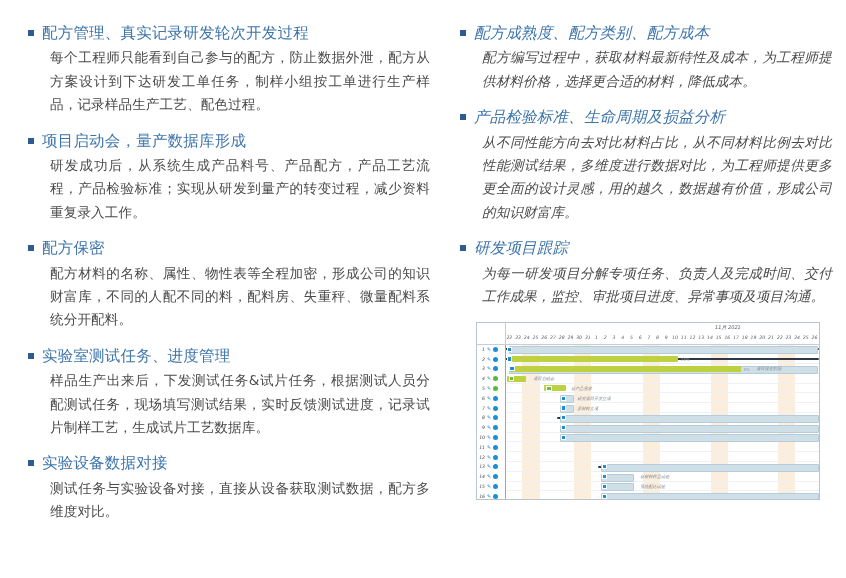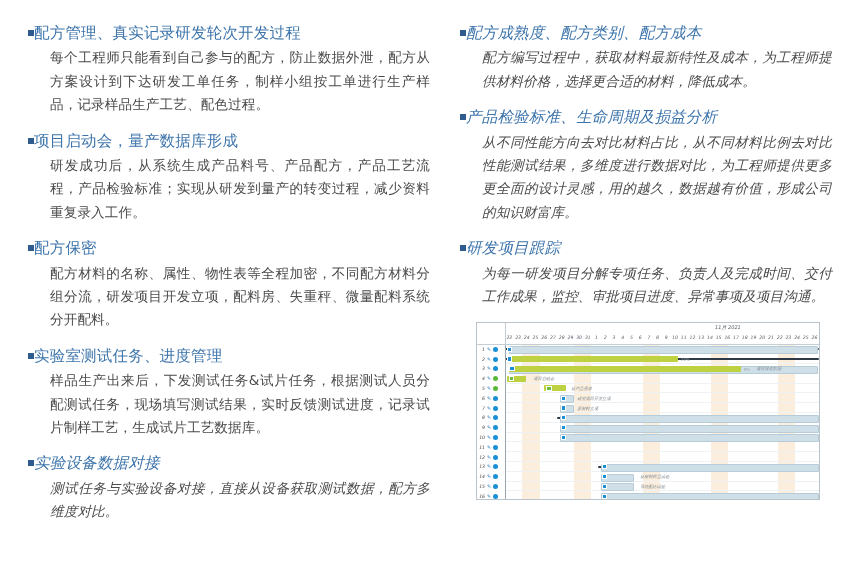--- a/index.html
+++ b/index.html
@@ -28,25 +28,26 @@
   }
   .col {
     box-sizing: border-box;
   }
   .col-left { width: 420px; padding-left: 18px; }
   .col-right { width: 388px; padding-left: 16px; font-style: italic; }
 
   .feature {
     margin-bottom: 13px;
   }
-  .feature:last-child { margin-bottom: 8px; font-style: italic; }
+  .feature:last-child { margin-bottom: 8px; }
 
   .feature-head {
     display: flex;
     align-items: flex-start;
+    gap: 8px;
     margin-bottom: 2px;
   }
   .bullet {
     flex: 0 0 auto;
     width: 6px;
     height: 6px;
     background: #2e5c8f;
     margin-top: 8px;
     display: block;
   }
@@ -225,21 +226,21 @@
           <span class="feature-title">项目启动会，量产数据库形成</span>
         </div>
         <div class="feature-body">研发成功后，从系统生成产品料号、产品配方，产品工艺流程，产品检验标准；实现从研发到量产的转变过程，减少资料重复录入工作。</div>
       </div>
 
       <div class="feature">
         <div class="feature-head">
           <span class="bullet"></span>
           <span class="feature-title">配方保密</span>
         </div>
-        <div class="feature-body">配方材料的名称、属性、物性表等全程加密，不同配方材料分组分流，研发项目开发立项，配料房、失重秤、微量配料系统分开配料。</div>
+        <div class="feature-body">配方材料的名称、属性、物性表等全程加密，形成公司的知识财富库，不同的人配不同的料，配料房、失重秤、微量配料系统分开配料。</div>
       </div>
 
       <div class="feature">
         <div class="feature-head">
           <span class="bullet"></span>
           <span class="feature-title">实验室测试任务、进度管理</span>
         </div>
         <div class="feature-body">样品生产出来后，下发测试任务&amp;试片任务，根据测试人员分配测试任务，现场填写测试结果，实时反馈测试进度，记录试片制样工艺，生成试片工艺数据库。</div>
       </div>
 

